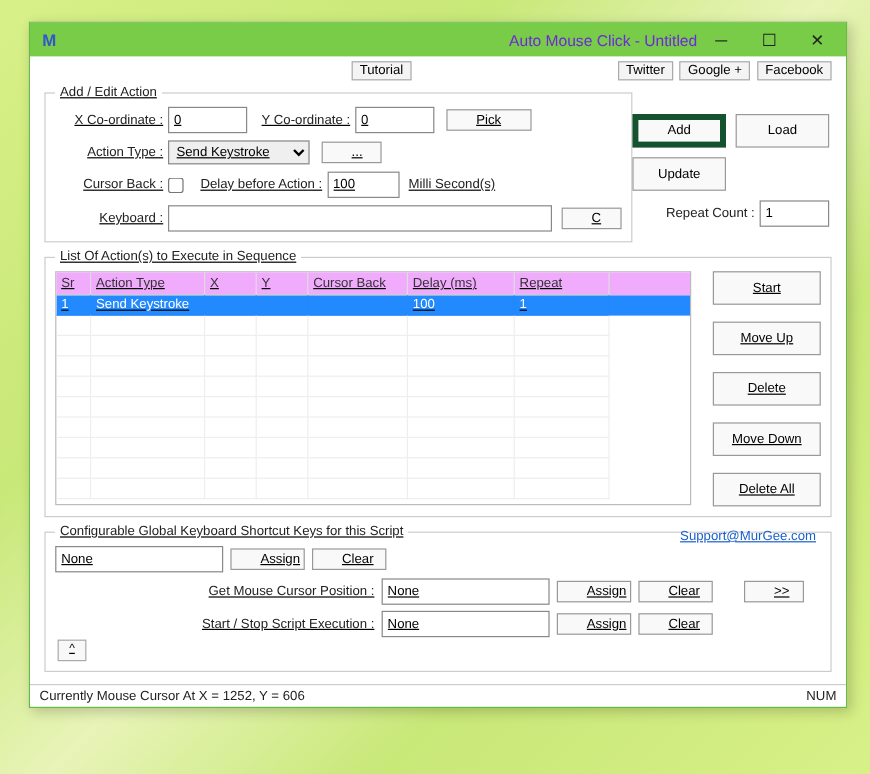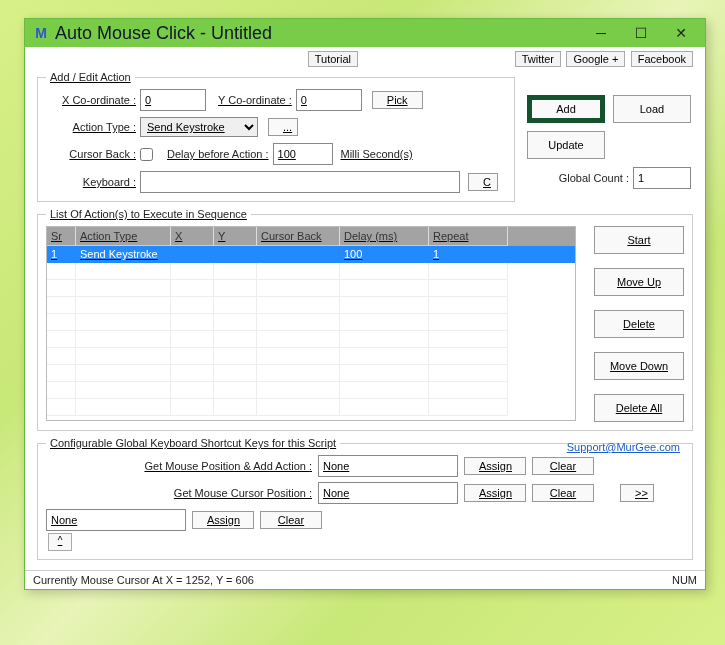--- a/index.html
+++ b/index.html
@@ -34,22 +34,23 @@
     margin-right: 6px;
     display: flex;
     align-items: center;
     justify-content: center;
     font-weight: bold;
     color: #3355cc;
     font-size: 14px;
   }
   .titlebar-text {
     flex: 1;
-    color: #0f172a;
-    font-size: 18px;
+    color: #6d28d9;
+    font-size: 13px;
+    text-align: right;
   }
   .titlebar-btns {
     display: flex;
   }
   .titlebar-btn {
     width: 40px;
     height: 24px;
     display: flex;
     align-items: center;
     justify-content: center;
@@ -110,21 +111,21 @@
   }
   .btn {
     border: 1px solid #999;
     background: #f9f9f9;
     padding: 4px 8px;
     font-size: 11px;
     text-align: center;
     box-sizing: border-box;
   }
   .btn-sm {
-    padding: 2px 14px;
+    padding: 2px 24px;
   }
   .btn-blue {
     border: 5px solid #14532d;
   }
   .side-col {
     position: absolute;
     right: 14px;
     width: 164px;
   }
   .side-col .btn {
@@ -144,21 +145,21 @@
     align-items: flex-start;
   }
   .grid {
     border: 1px solid #bbb;
     flex: 1;
     background: #fff;
     font-size: 11px;
   }
   .grid-head {
     display: flex;
-    background: #a3a3a3;
+    background: #f0abfc;
   }
   .grid-head > div {
     border-right: 1px solid #ddd;
     border-bottom: 1px solid #ccc;
     padding: 3px 4px;
     color: #333;
   }
   .grid-body {
     height: 174px;
     overflow: hidden;
@@ -245,36 +246,36 @@
     <div class="titlebar-text">Auto Mouse Click - Untitled</div>
     <div class="titlebar-btns">
       <div class="titlebar-btn">─</div>
       <div class="titlebar-btn">☐</div>
       <div class="titlebar-btn">✕</div>
     </div>
   </div>
 
   <div class="content">
     <div class="link-row">
-      <button class="link-btn" style="position:absolute; right:335px; top:0;">Tutorial</button>
+      <button class="link-btn" style="position:absolute; right:350px; top:0;">Tutorial</button>
       <button class="link-btn">Twitter</button>
       <button class="link-btn">Google +</button>
       <button class="link-btn">Facebook</button>
     </div>
 
     <div class="side-col" style="top:48px;">
       <div class="side-col-row">
         <button class="btn btn-blue">Add</button>
         <button class="btn">Load</button>
       </div>
       <div class="side-col-row">
         <button class="btn">Update</button>
       </div>
       <div class="row" style="margin-top:8px; justify-content:flex-end;">
-        <span class="label">Global Count :</span>
+        <span class="label">Repeat Count :</span>
         <input type="text" style="width: 48px;" value="1">
       </div>
     </div>
 
     <fieldset style="width:460px; margin-top:18px;">
       <legend>Add / Edit Action</legend>
       <div class="row">
         <span class="label" style="width:90px;">X Co-ordinate :</span>
         <input type="text" style="width: 56px;" value="0">
         <span class="label" style="margin-left:8px;">Y Co-ordinate :</span>
@@ -415,33 +416,33 @@
           <button class="btn">Move Down</button>
           <button class="btn" style="margin-bottom:0;">Delete All</button>
         </div>
       </div>
     </fieldset>
 
     <fieldset>
       <legend>Configurable Global Keyboard Shortcut Keys for this Script</legend>
       <a class="support-link">Support@MurGee.com</a>
       <div class="shortcut-row">
-        <span class="label" style="width:266px;">Get Mouse Position &amp; Add Action :</span>
         <input type="text" style="width: 130px;" value="None">
         <button class="btn btn-sm" style="width:62px;">Assign</button>
         <button class="btn btn-sm" style="width:62px;">Clear</button>
       </div>
       <div class="shortcut-row">
         <span class="label" style="width:266px;">Get Mouse Cursor Position :</span>
         <input type="text" style="width: 130px;" value="None">
         <button class="btn btn-sm" style="width:62px;">Assign</button>
         <button class="btn btn-sm" style="width:62px;">Clear</button>
         <button class="btn btn-sm" style="width:34px; margin-left:20px;">&gt;&gt;</button>
       </div>
       <div class="shortcut-row" style="margin-bottom:2px;">
+        <span class="label" style="width:266px;">Start / Stop Script Execution :</span>
         <input type="text" style="width: 130px;" value="None">
         <button class="btn btn-sm" style="width:62px;">Assign</button>
         <button class="btn btn-sm" style="width:62px;">Clear</button>
       </div>
       <div class="caret-btn">^</div>
     </fieldset>
   </div>
 
   <div class="statusbar">
     <span>Currently Mouse Cursor At X = 1252, Y = 606</span>

